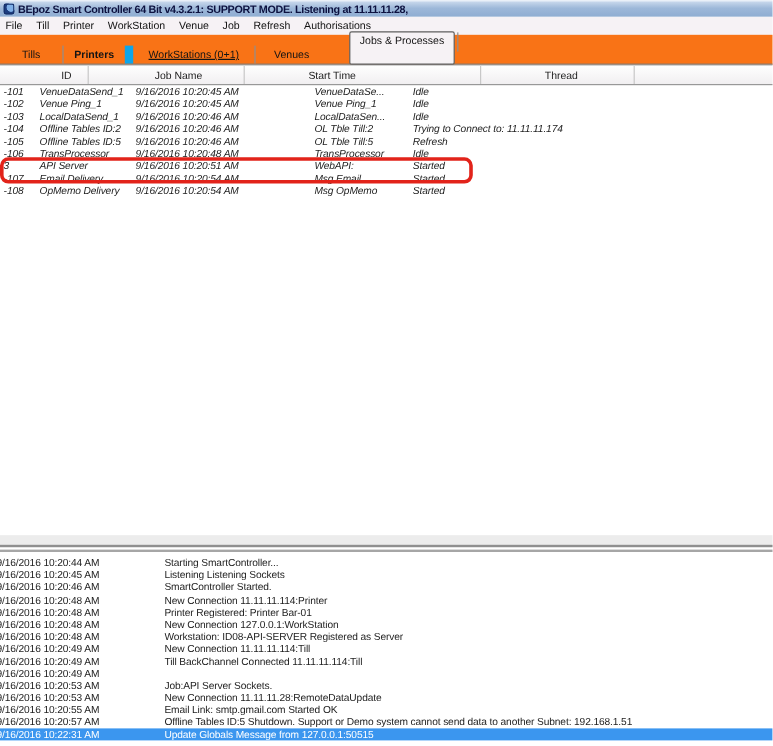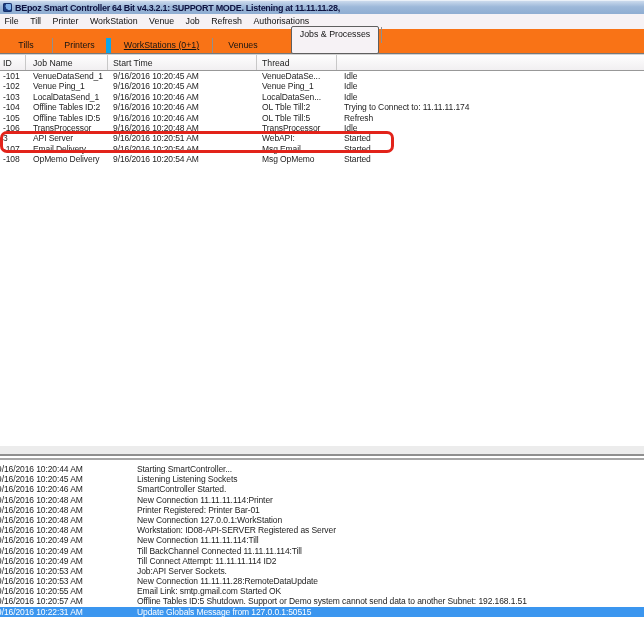--- a/index.html
+++ b/index.html
@@ -19,42 +19,42 @@
   .menubar{position:absolute;top:14px;left:0;right:0;height:15px;background:#f6f2f5;
            font-size:8.8px;color:#111;white-space:nowrap;}
   .menuitem{display:inline-block;padding:2px 4.5px 0 4.5px;cursor:default;}
 
   
   .tabbar{position:absolute;top:29px;left:0;right:0;height:25px;background:#f97316;
           border-bottom:1px solid #787878;box-sizing:border-box;display:flex;
           align-items:flex-end;font-size:8.8px;color:#141414;}
   .tab{height:15px;line-height:14px;text-align:center;white-space:nowrap;box-sizing:border-box;}
   .tab:nth-of-type(1){width:53px;border-right:1px solid #8f8f8f;}
-  .tab:nth-of-type(2){width:58px;border-right:5px solid #0ea5e9;}
+  .tab:nth-of-type(2){width:58px;border-right:7px solid #0ea5e9;font-weight:bold;}
   .tab:nth-of-type(3){width:102px;border-right:1px solid #8f8f8f;text-decoration:underline;}
   .tab:nth-of-type(4){width:60px;margin-top:46px;}
   .tab.selected{width:88px;height:28px;line-height:15px;margin-left:18px;margin-bottom:-1px;
                 border:1px solid #5f5f5f;border-radius:2px;background:#f6f2f5;
                 position:relative;z-index:2;}
   .tab.selected::after{content:"";position:absolute;right:-4px;top:0;width:1px;height:16px;background:#8f8f8f;}
 
   
   .grid-header{position:absolute;top:54px;left:0;width:644px;height:17px;display:flex;
                box-sizing:border-box;background:linear-gradient(#fefefe,#f1eff1);
                border-top:1px solid #d2d2d2;border-bottom:1px solid #989898;
                font-size:8.7px;color:#222;}
   .hcell{box-sizing:border-box;padding:3px 0 0 6px;border-right:1px solid #c8c8c8;
-         white-space:nowrap;overflow:hidden;}
+         white-space:nowrap;overflow:hidden;margin-left:48px;}
   .c-id{width:26px;padding-left:3px;}
   .c-job{width:82px;padding-left:7px;}
   .c-start{width:149px;padding-left:5px;}
   .c-thread{width:80px;padding-left:5px;}
   .c-status{flex:1;border-right:none;padding-left:7px;}
   .grid-rows{position:absolute;top:71px;left:0;width:644px;}
-  .grid-row{display:flex;height:10.4px;line-height:10.5px;font-size:8.5px;letter-spacing:-0.1px;}
+  .grid-row{display:flex;height:10.4px;line-height:10.5px;font-size:8.5px;letter-spacing:-0.1px;font-style:italic;}
   .grid-row .cell{box-sizing:border-box;white-space:nowrap;overflow:hidden;border:none;padding-top:0;}
 
   
   .annotation-box{position:absolute;left:0;top:131px;width:394px;height:22px;
                   border:3px solid #e2231a;border-radius:7px;box-sizing:border-box;
                   z-index:5;pointer-events:none;}
 
   
   .splitter-band{position:absolute;top:446px;left:0;right:0;height:8px;background:#ececec;
                  border-bottom:2px solid #8f8f8f;}
@@ -252,21 +252,20 @@
           <span class="log-msg">New Connection 11.11.11.114:Till</span>
         </div>
 
         <div class="log-row">
           <span class="log-time">9/16/2016 10:20:49 AM</span>
           <span class="log-msg">Till BackChannel Connected 11.11.11.114:Till</span>
         </div>
 
         <div class="log-row">
           <span class="log-time">9/16/2016 10:20:49 AM</span>
-          <span class="log-msg">Till Connect Attempt: 11.11.11.114   ID2</span>
         </div>
 
         <div class="log-row">
           <span class="log-time">9/16/2016 10:20:53 AM</span>
           <span class="log-msg">Job:API Server Sockets.</span>
         </div>
 
         <div class="log-row">
           <span class="log-time">9/16/2016 10:20:53 AM</span>
           <span class="log-msg">New Connection 11.11.11.28:RemoteDataUpdate</span>

